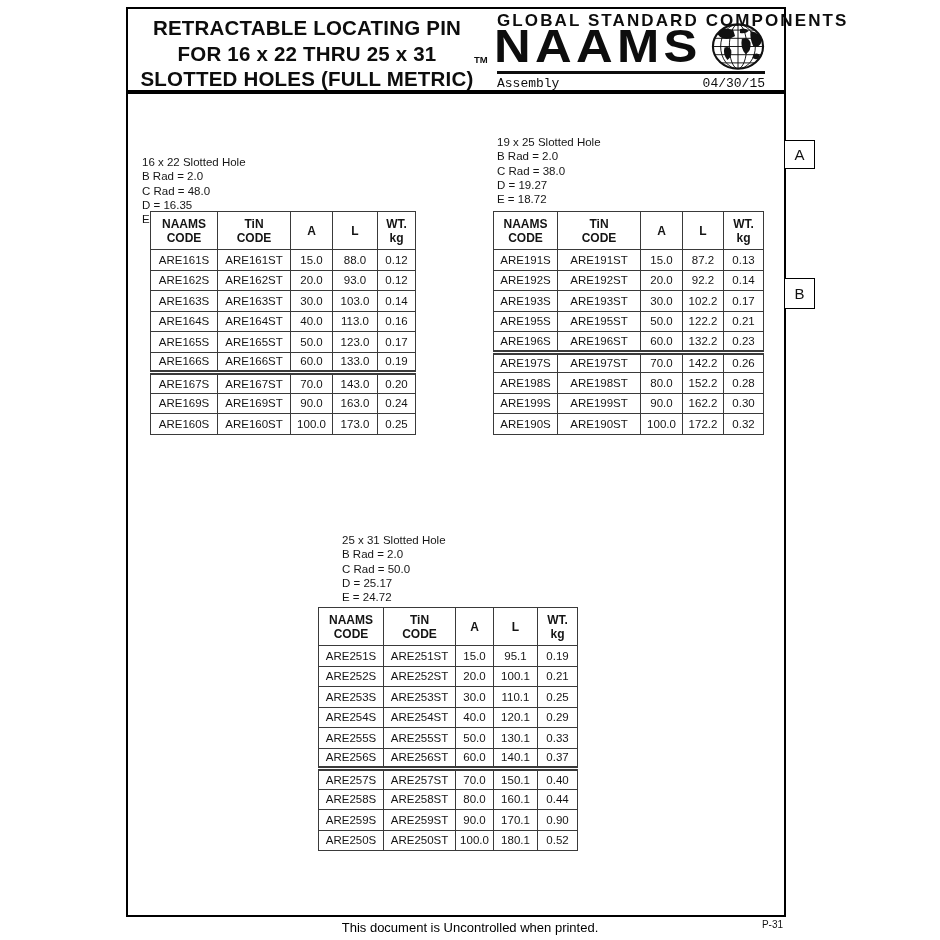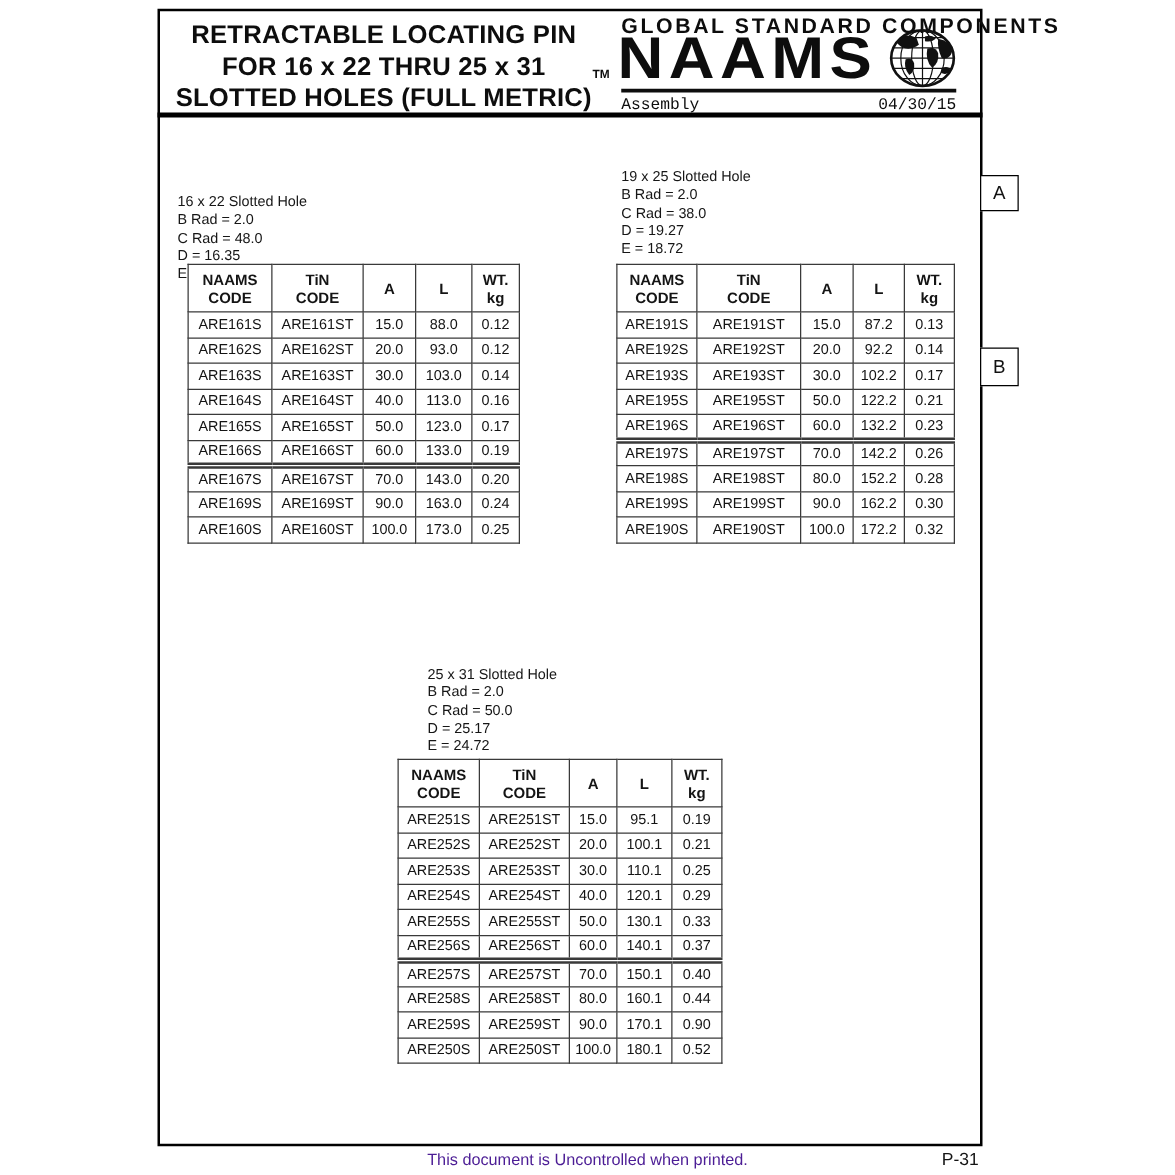--- a/index.html
+++ b/index.html
@@ -81,22 +81,22 @@
   .table-1 col:nth-child(3){width:42px;} .table-1 col:nth-child(4){width:45px;}
   .table-1 col:nth-child(5){width:38px;}
   .table-2 col:nth-child(1){width:64px;} .table-2 col:nth-child(2){width:83px;}
   .table-2 col:nth-child(3){width:42px;} .table-2 col:nth-child(4){width:41px;}
   .table-2 col:nth-child(5){width:40px;}
   .table-3 col:nth-child(1){width:65px;} .table-3 col:nth-child(2){width:72px;}
   .table-3 col:nth-child(3){width:38px;} .table-3 col:nth-child(4){width:44px;}
   .table-3 col:nth-child(5){width:40px;}
   
   .footer-left  { position:absolute; left:128px; top:948px; font-size:13px; color:#a21caf; }
-  .footer-center{ position:absolute; left:0; top:920px; width:940px; text-align:center; font-size:13px; color:#4c1d95; }
-  .footer-right { position:absolute; right:157px; top:919px; font-size:14px; color:#141414; }
+  .footer-center{ position:absolute; left:0; top:920px; width:940px; text-align:center; font-size:13px; color:#000000; }
+  .footer-right { position:absolute; right:157px; top:919px; font-size:10px; color:#141414; }
 </style>
 </head>
 <body>
 
 <div class="page">
 
   <div class="doc-frame"></div>
   <div class="header-divider"></div>
 
   <div class="title-block">

